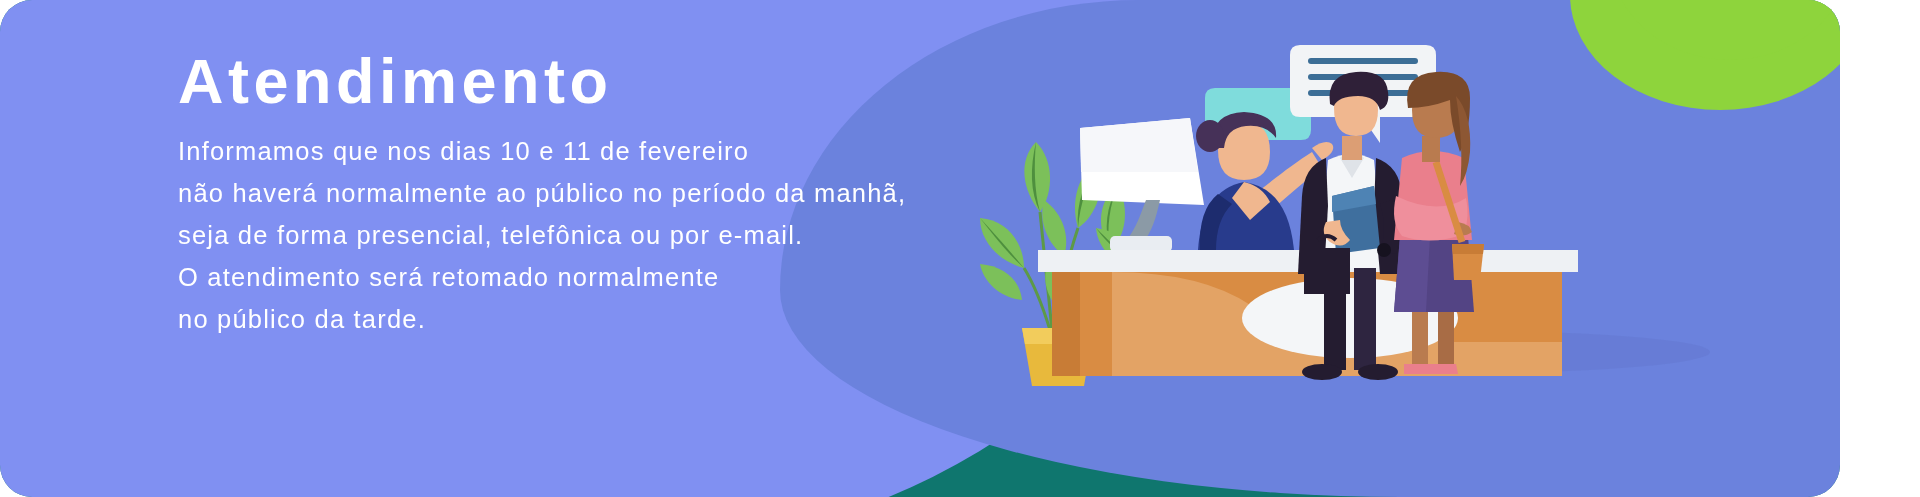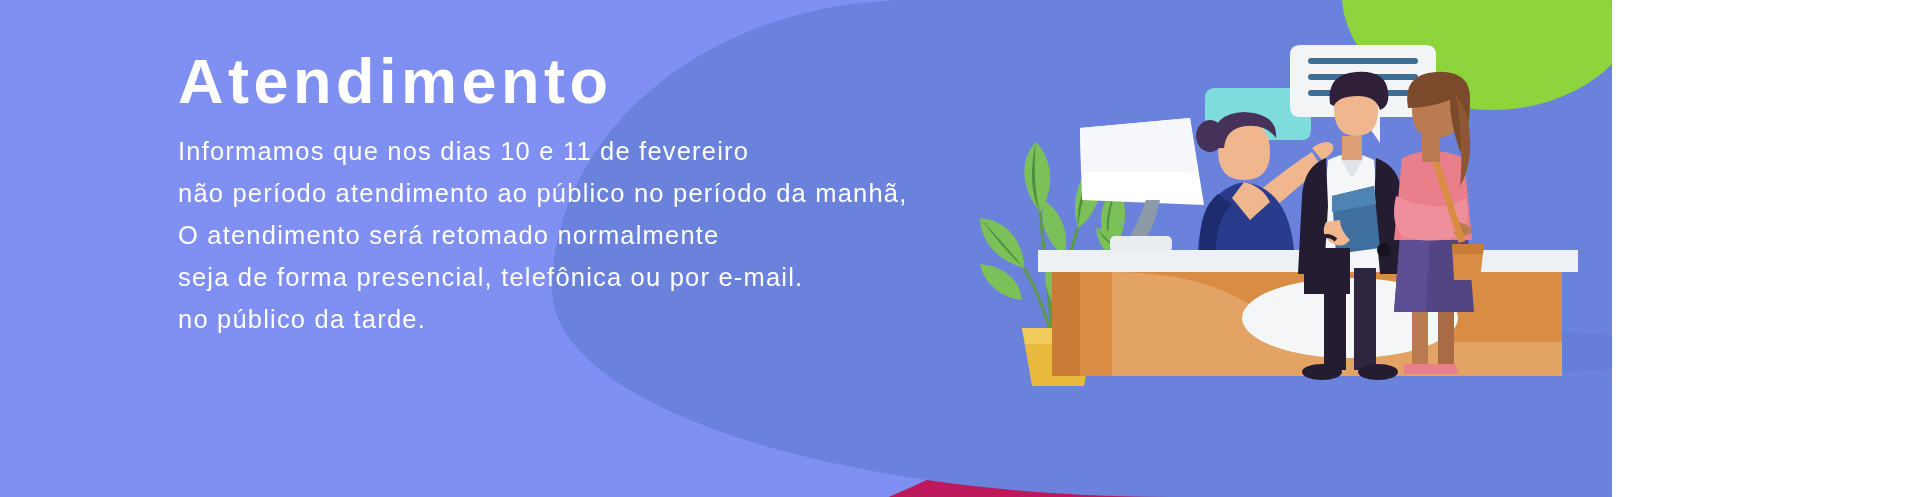--- a/index.html
+++ b/index.html
@@ -3,23 +3,24 @@
 <meta charset="utf-8">
 <style>
   * { margin:0; padding:0; box-sizing:border-box; }
   html,body{
     width:1920px; height:497px;
     overflow:hidden;
     font-family:"Liberation Sans", sans-serif;
   }
   #banner{
     position:relative;
-    width:1612px; height:497px;
-    background:#be185d;
+    width:1840px; height:497px;
+    background:#0f766e;
     overflow:hidden;
+    border-radius:32px;
   }
   
   .bg-right-wave{
     position:absolute;
     right:0; top:0;
     width:1060px; height:497px;
     background:#6b82dd;
     border-top-left-radius:520px 420px;
     border-bottom-left-radius:900px 300px;
   }
@@ -83,23 +84,23 @@
 <div id="banner">
 
   <div class="bg-left-soft"></div>
   <div class="bg-right-wave"></div>
   <div class="bg-green-blob"></div>
   <div class="bg-green-blob2"></div>
 
   <div class="text-block">
     <div class="title">Atendimento</div>
     <div class="body-line">Informamos que nos dias 10 e 11 de fevereiro</div>
-    <div class="body-line">não período atendimento ao público no período da manhã,</div>
+    <div class="body-line">não haverá normalmente ao público no período da manhã,</div>
+    <div class="body-line">seja de forma presencial, telefônica ou por e-mail.</div>
     <div class="body-line">O atendimento será retomado normalmente</div>
-    <div class="body-line">seja de forma presencial, telefônica ou por e-mail.</div>
     <div class="body-line">no público da tarde.</div>
   </div>
 
   <div class="illus">
     <svg viewBox="0 0 960 497" xmlns="http://www.w3.org/2000/svg">
 
       <ellipse cx="470" cy="352" rx="280" ry="22" fill="#6478cf" opacity="0.55"></ellipse>
 
       <g>
         <path d="M255,88 h86 v52 h-86 z" fill="#7fdcdc"></path>

